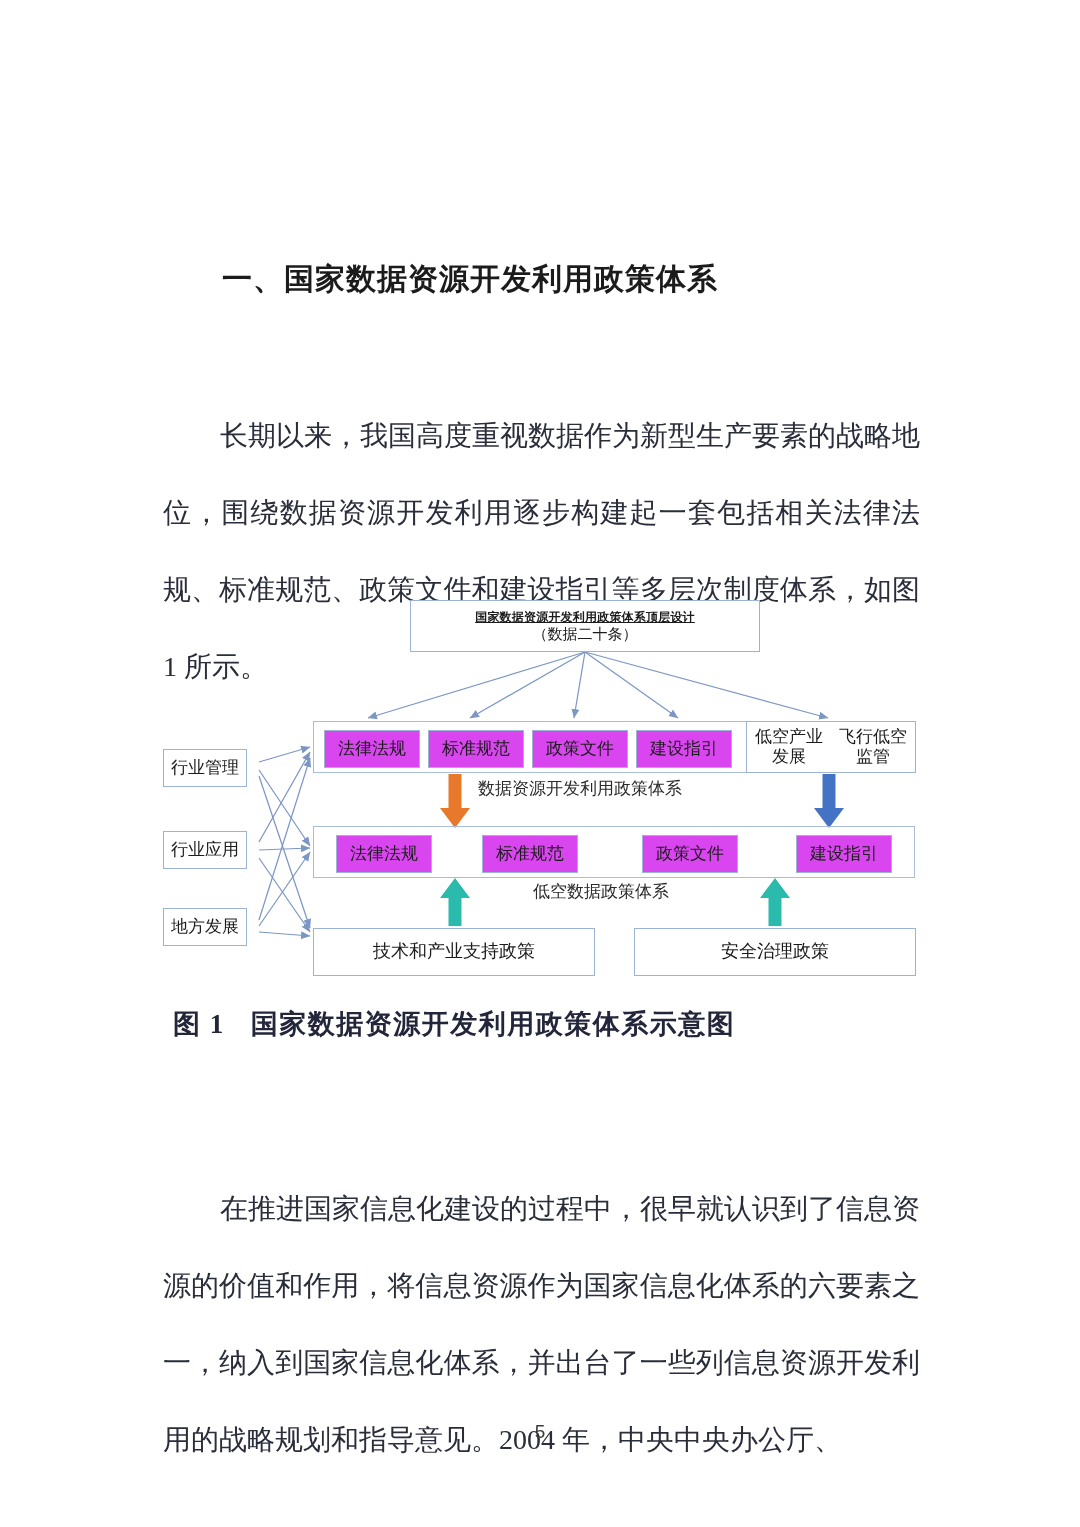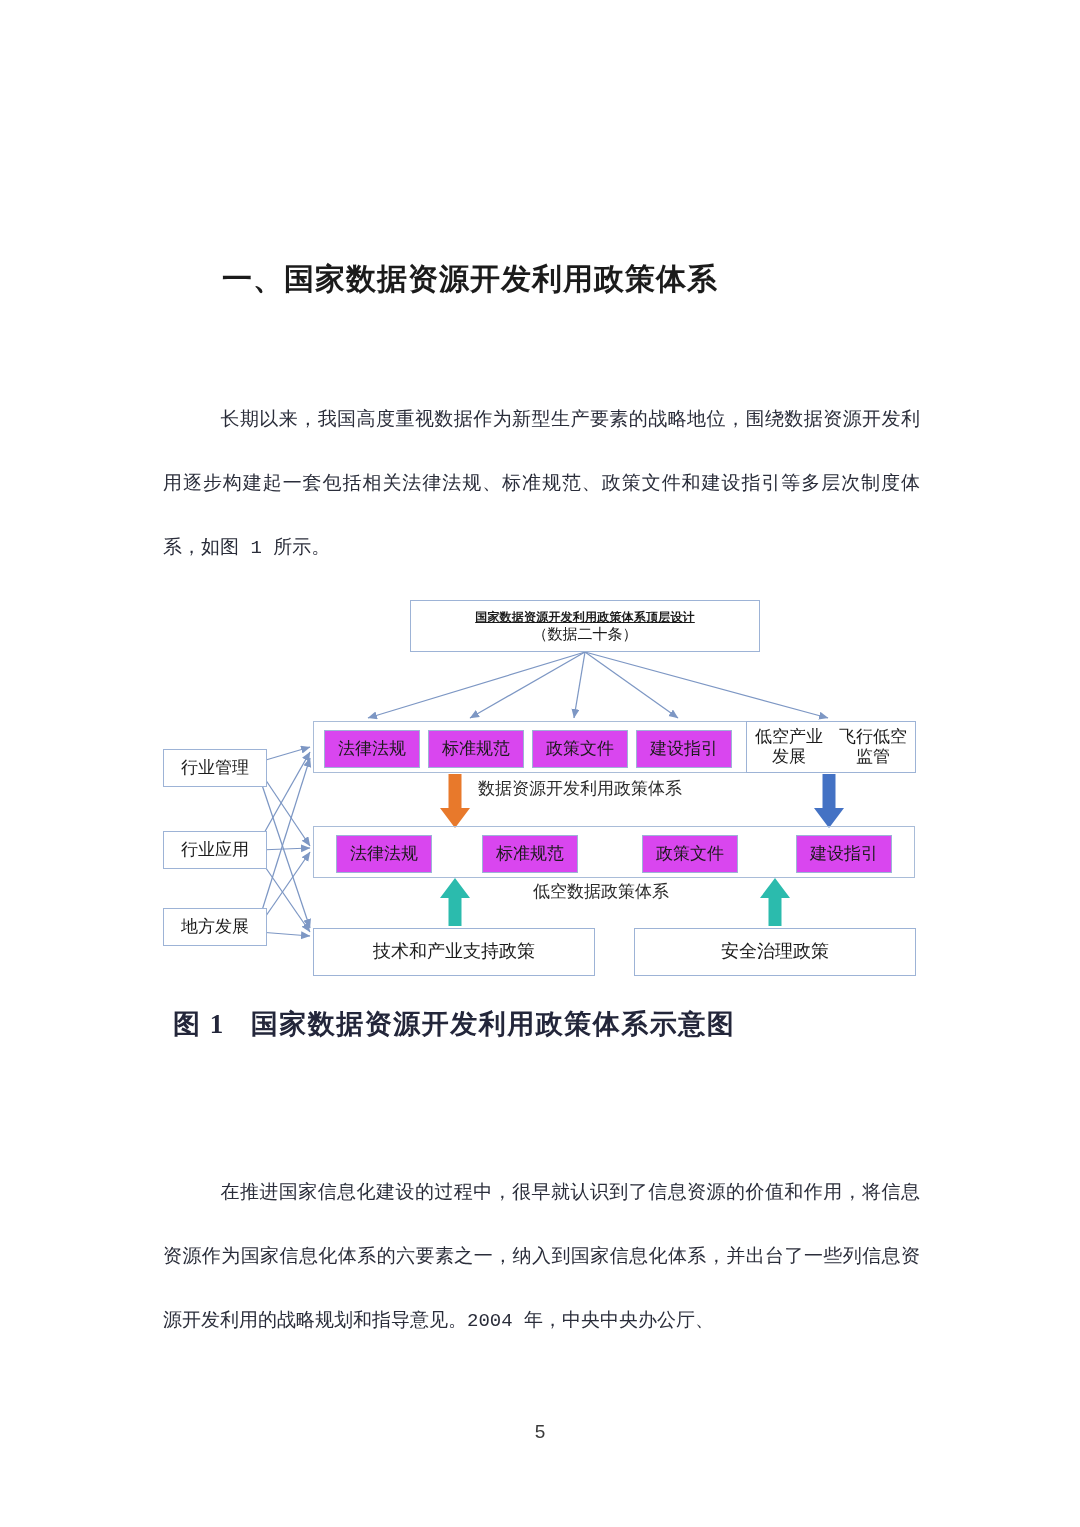--- a/index.html
+++ b/index.html
@@ -15,24 +15,24 @@
 
   
   .h1 {
     position:absolute; left:222px; top:239px;
     font-family:"Liberation Sans", sans-serif;
     font-weight:bold; font-size:30px; letter-spacing:1px;
     color:#1b1b1b; white-space:nowrap;
   }
   .para {
     position:absolute; left:163px; width:757px;
-    font-size:19px; line-height:64px;
+    font-size:28px; line-height:77px;
     text-align:justify; text-align-last:left;
     color:#2a2d3a;
-    font-family:Liberation Mono, monospace;
+    font-family:Liberation Serif, serif;
   }
   .para.p1 { top:369px; }
   .para.p2 { top:1142px; }
   .indent { display:inline-block; width:57px; }
 
   .h2 {
     position:absolute; left:222px; top:1075px;
     font-size:28px; font-weight:bold; color:#1b1b1b;
     font-family:"Liberation Serif", serif; letter-spacing:1px;
   }
@@ -64,21 +64,21 @@
   .node.container { border:1.6px solid #a9bcd8; background:transparent; display:block; }
 
   .top-box {
     left:410px; top:20px; width:350px; height:52px;
     flex-direction:column; gap:1px; border-color:#9db3d6;
   }
   .top-box .t1 { font-size:12px; font-weight:bold; letter-spacing:.2px;text-decoration:underline; }
   .top-box .t2 { font-size:15px; }
 
   .side {
-    width:104px; height:38px; font-size:17px; border-color:#9db3d6;
+    width:84px; height:38px; font-size:17px; border-color:#9db3d6;
   }
   .side-1 { left:163px; top:169px; }
   .side-2 { left:163px; top:251px; }
   .side-3 { left:163px; top:328px; }
 
   .row-mid { left:313px; top:141px; width:435px; height:52px; }
   .row-low { left:313px; top:246px; width:602px; height:52px; }
 
   .chip {
     position:absolute; top:8px; height:36px;

